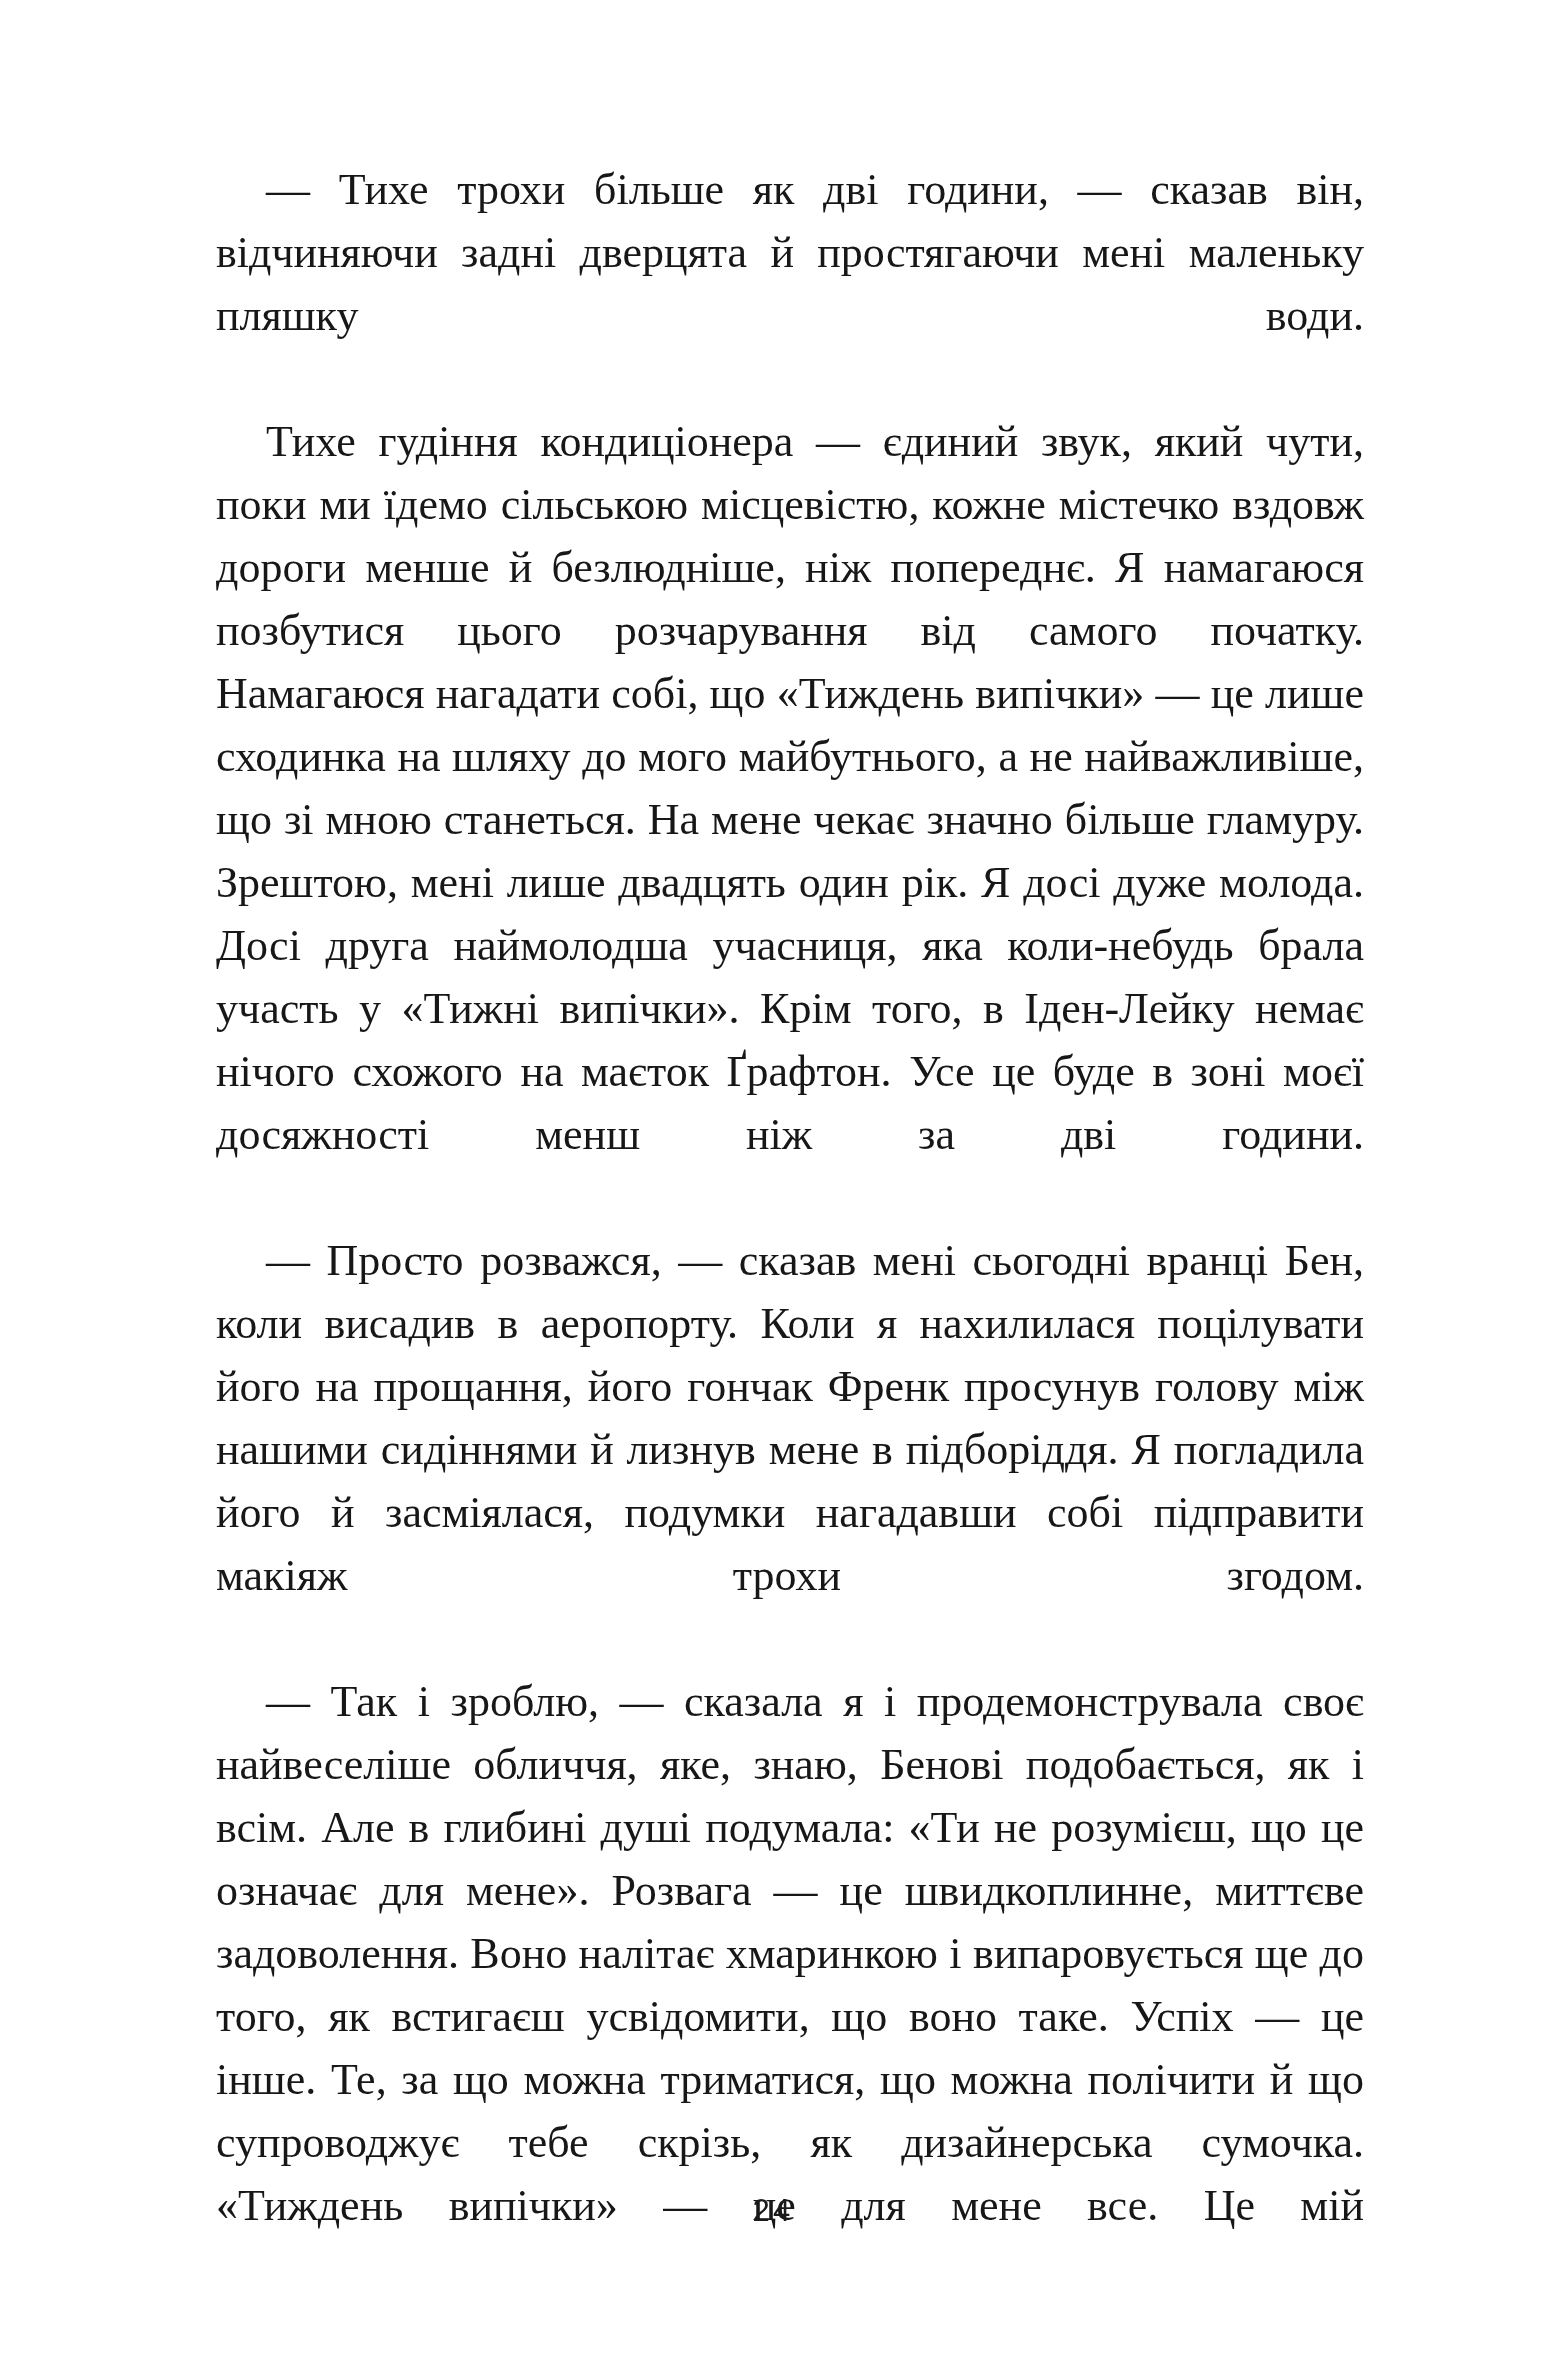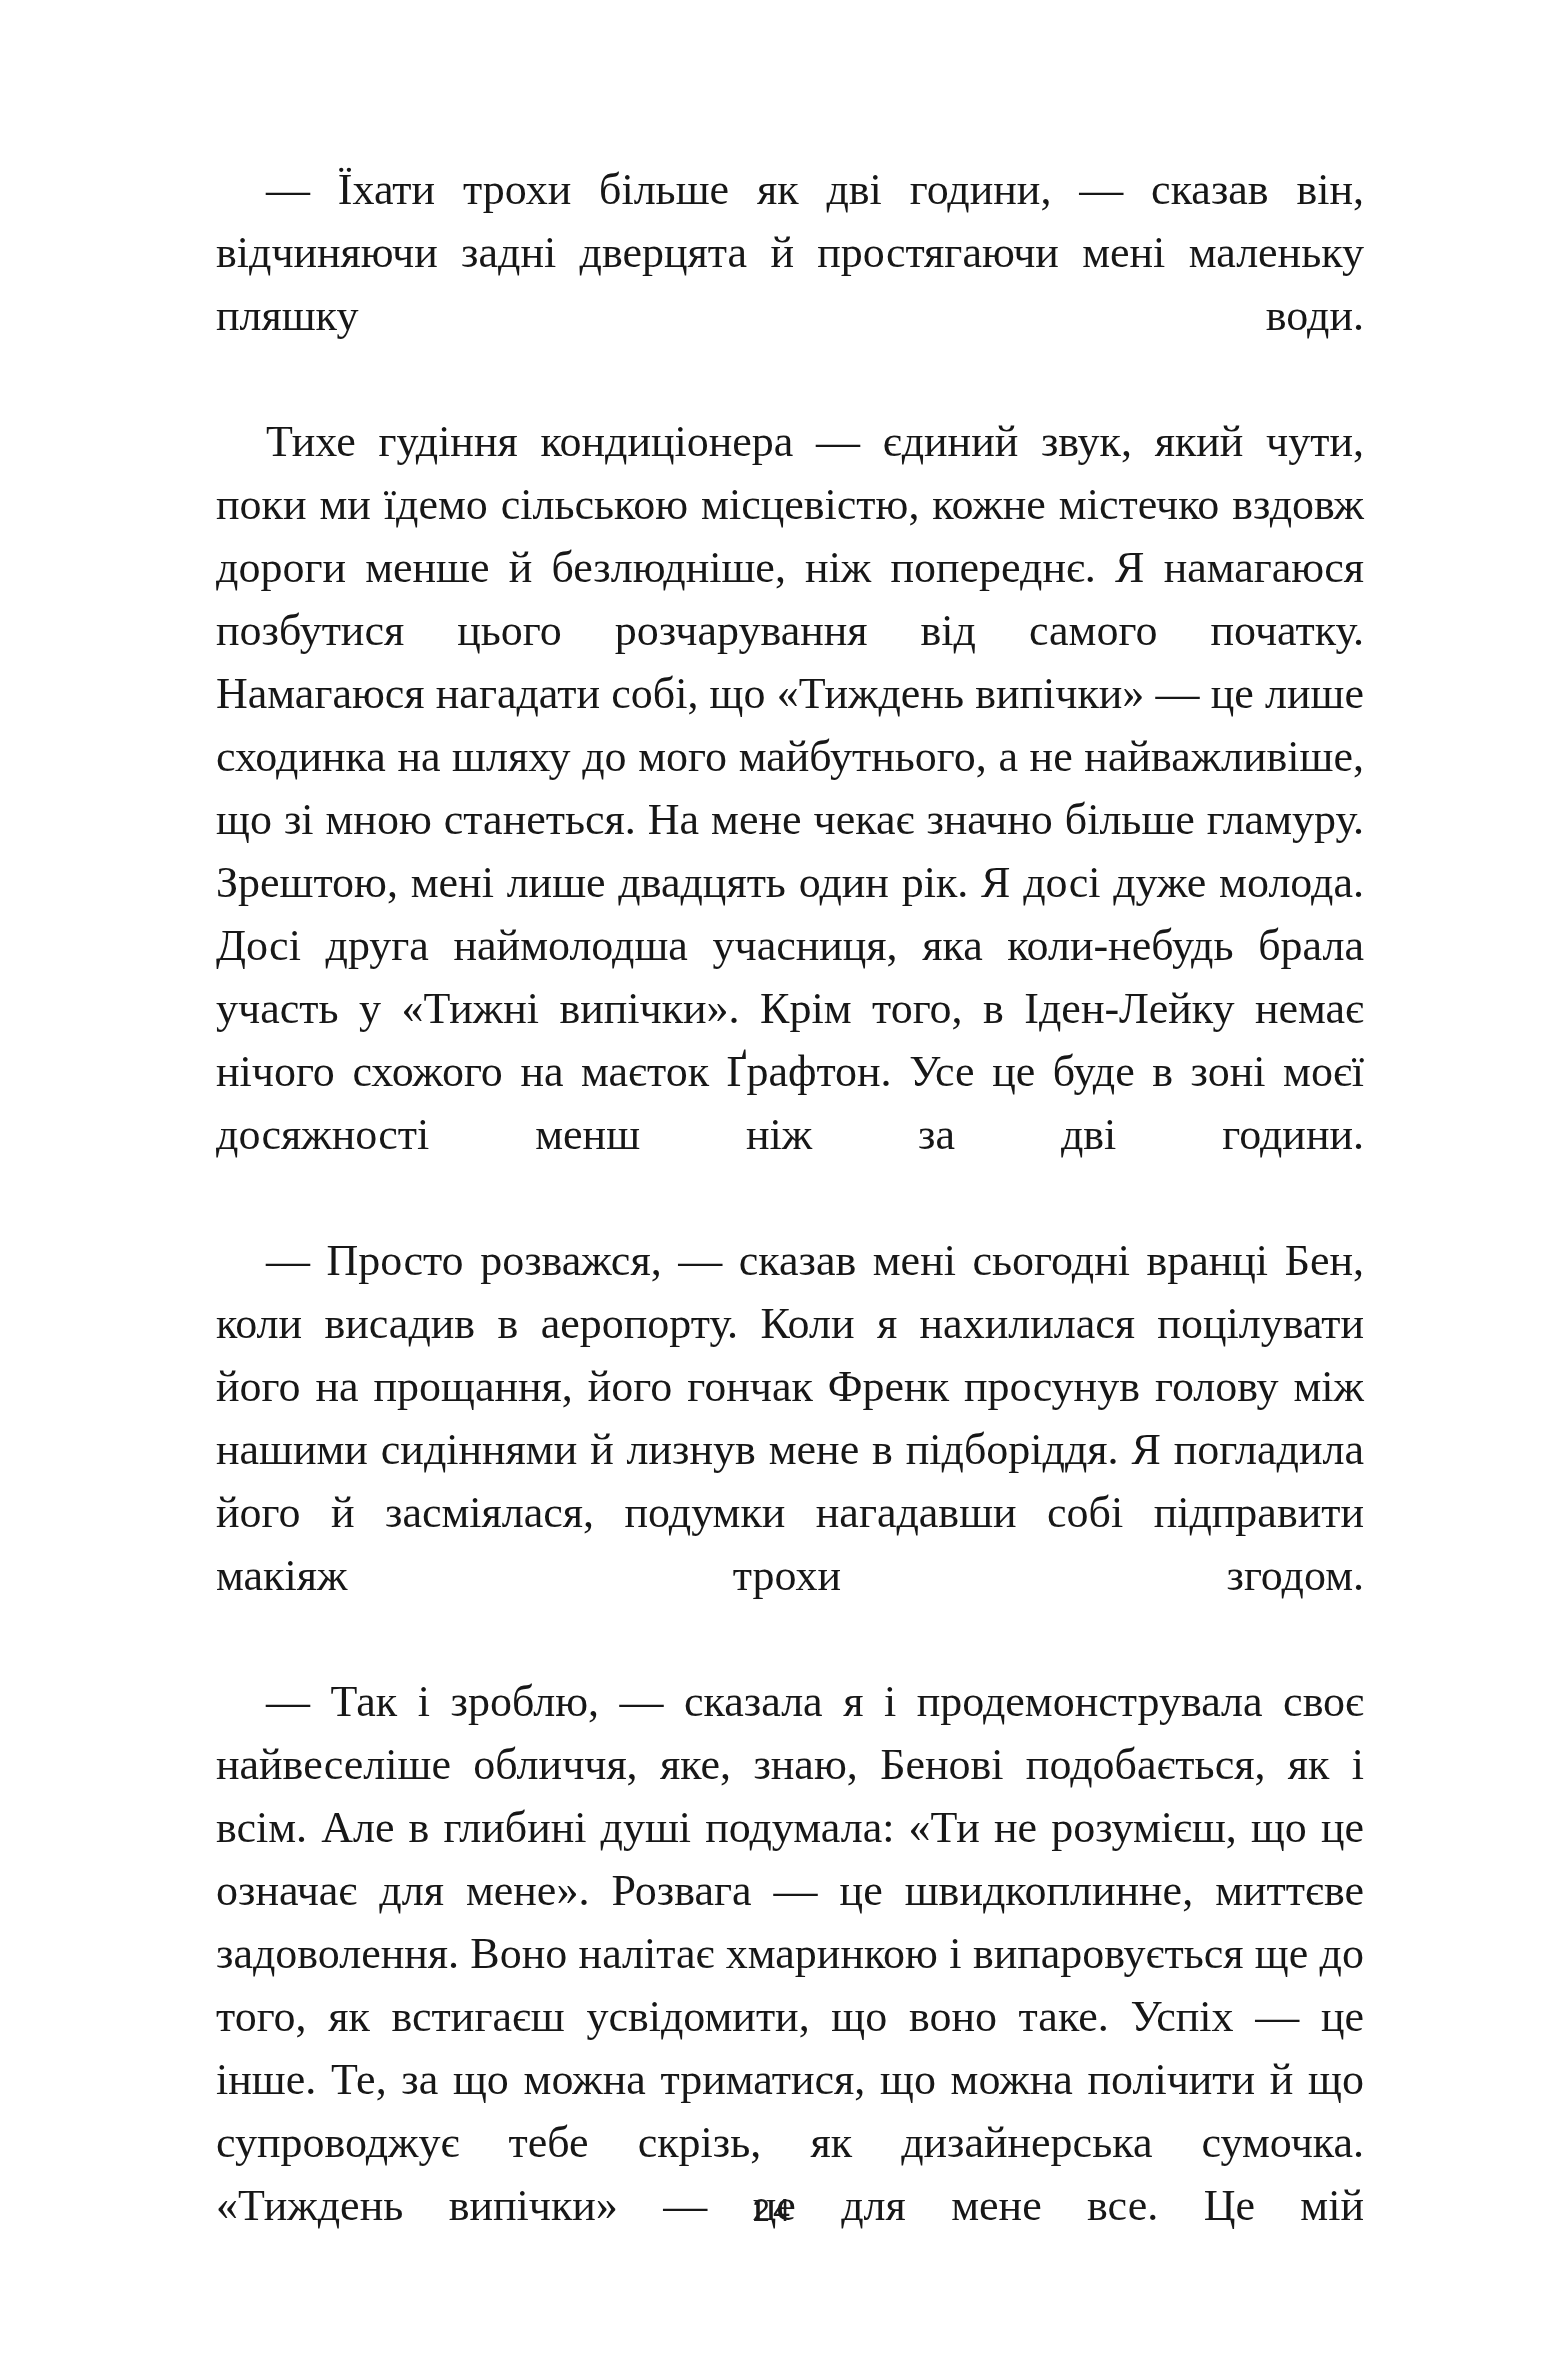--- a/index.html
+++ b/index.html
@@ -63,21 +63,21 @@
     letter-spacing: 3.2px;
     color: #1b1b1b;
   }
 </style>
 </head>
 <body>
 
 <div class="page">
 
   <div class="text-column">
-    <p class="body-paragraph">— Їхати трохи більше як дві години, — сказав він, відчиняючи задні дверцята й простягаючи мені маленьку пляшку води.</p>
+    <p class="body-paragraph">— Тихе трохи більше як дві години, — сказав він, відчиняючи задні дверцята й простягаючи мені маленьку пляшку води.</p>
     <p class="body-paragraph">Тихе гудіння кондиціонера — єдиний звук, який чути, поки ми їдемо сільською місцевістю, кожне містечко вздовж дороги менше й безлюдніше, ніж попереднє. Я намагаюся позбутися цього розчарування від самого початку. Намагаюся нагадати собі, що «Тиждень випічки» — це лише сходинка на шляху до мого майбутнього, а не найважливіше, що зі мною станеться. На мене чекає значно більше гламуру. Зрештою, мені лише двадцять один рік. Я досі дуже молода. Досі друга наймолодша учасниця, яка коли-небудь брала участь у «Тижні випічки». Крім того, в Іден-Лейку немає нічого схожого на маєток Ґрафтон. Усе це буде в зоні моєї досяжності менш ніж за дві години.</p>
     <p class="body-paragraph">— Просто розважся, — сказав мені сьогодні вранці Бен, коли висадив в аеропорту. Коли я нахилилася поцілувати його на прощання, його гончак Френк просунув голову між нашими сидіннями й лизнув мене в підборіддя. Я погладила його й засміялася, подумки нагадавши собі підправити макіяж трохи згодом.</p>
     <p class="body-paragraph">— Так і зроблю, — сказала я і продемонструвала своє найвеселіше обличчя, яке, знаю, Бенові подобається, як і всім. Але в глибині душі подумала: «Ти не розумієш, що це означає для мене». Розвага — це швидкоплинне, миттєве задоволення. Воно налітає хмаринкою і випаровується ще до того, як встигаєш усвідомити, що воно таке. Успіх — це інше. Те, за що можна триматися, що можна полічити й що супроводжує тебе скрізь, як дизайнерська сумочка. «Тиждень випічки» — це для мене все. Це мій</p>
   </div>
 
   <div class="page-number">24</div>
 
 </div>
 
 

